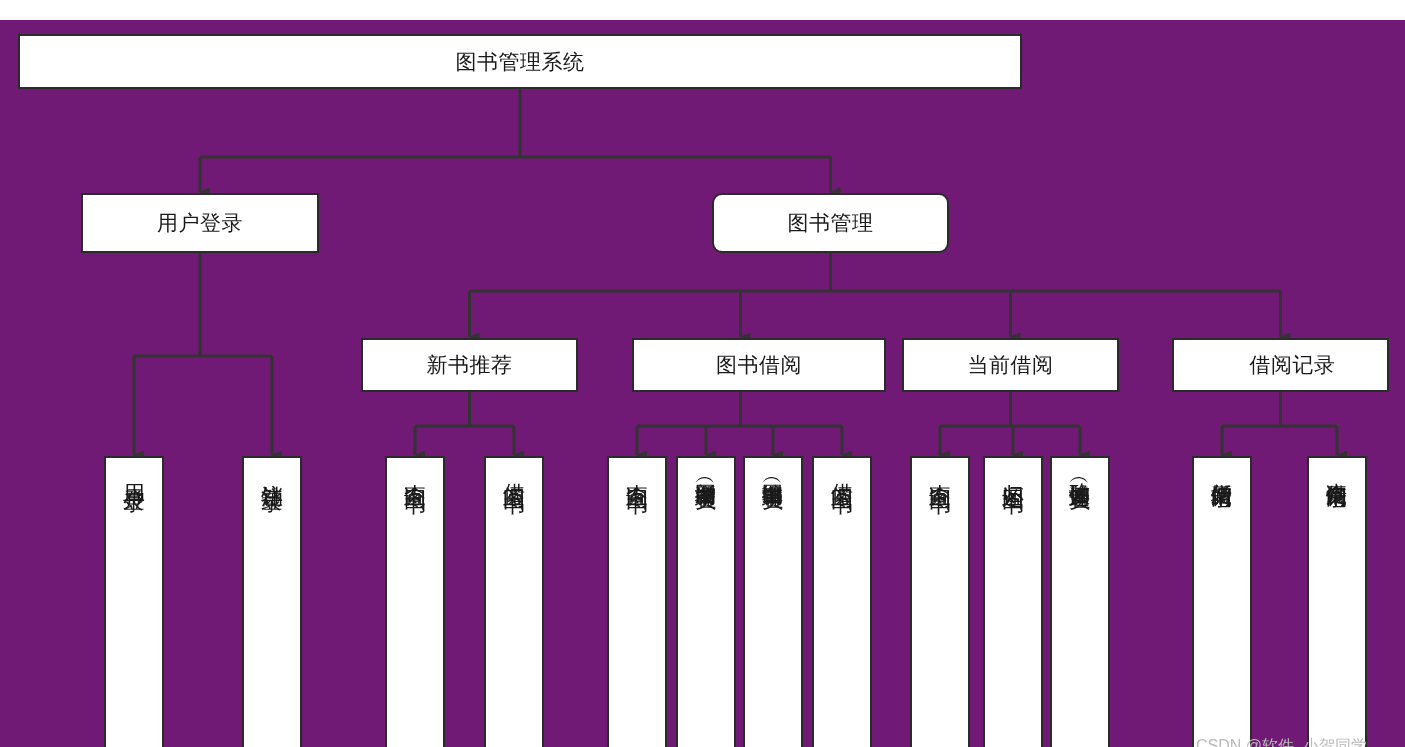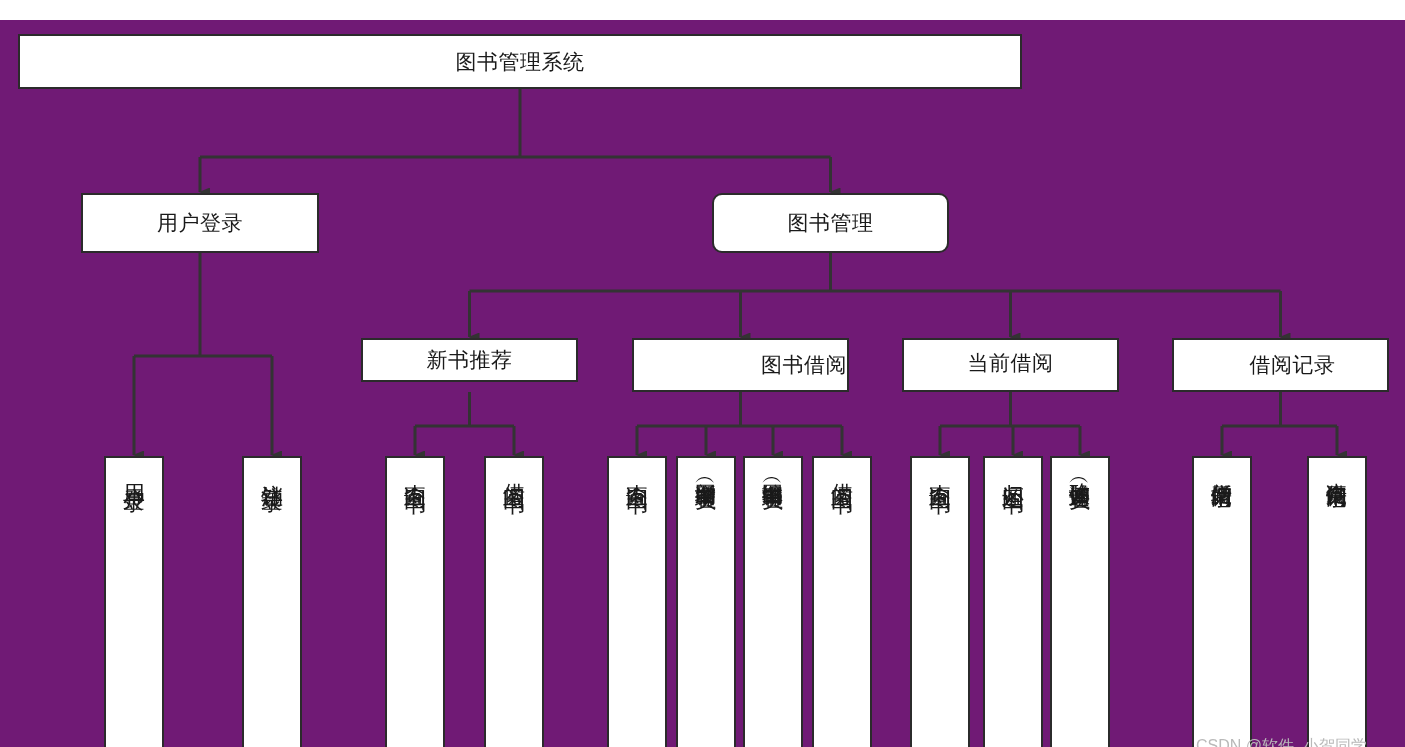--- a/index.html
+++ b/index.html
@@ -120,27 +120,27 @@
   <div id="node-layer">
       <div class="node horiz" style="left: 18px; top: 14px; width: 1004px; height: 55px;">
         <span class="label">图书管理系统</span>
       </div>
       <div class="node horiz" style="left: 81px; top: 173px; width: 238px; height: 60px;">
         <span class="label">用户登录</span>
       </div>
       <div class="node horiz" style="left: 712px; top: 173px; width: 237px; height: 60px; border-radius: 10px;">
         <span class="label">图书管理</span>
       </div>
-      <div class="node horiz" style="left: 361px; top: 318px; width: 217px; height: 44px;">
+      <div class="node horiz" style="left: 361px; top: 318px; width: 217px; height: 54px;">
         <span class="label">新书推荐</span>
       </div>
-      <div class="node horiz" style="left: 632px; top: 318px; width: 217px; height: 54px; justify-content: flex-end;">
+      <div class="node horiz" style="left: 632px; top: 318px; width: 254px; height: 54px;">
         <span class="label">图书借阅</span>
       </div>
-      <div class="node horiz" style="left: 902px; top: 318px; width: 217px; height: 54px; font-family: Liberation Mono, monospace;">
+      <div class="node horiz" style="left: 902px; top: 318px; width: 217px; height: 54px;">
         <span class="label">当前借阅</span>
       </div>
       <div class="node horiz" style="left: 1172px; top: 318px; width: 217px; height: 54px; padding-left: 24px;">
         <span class="label">借阅记录</span>
       </div>
       <div class="node vert" style="left: 104px; top: 436px; width: 60px; height: 297px;">
         <span class="label">用户登录</span>
       </div>
       <div class="node vert" style="left: 242px; top: 436px; width: 60px; height: 297px;">
         <span class="label">注销登录</span>

